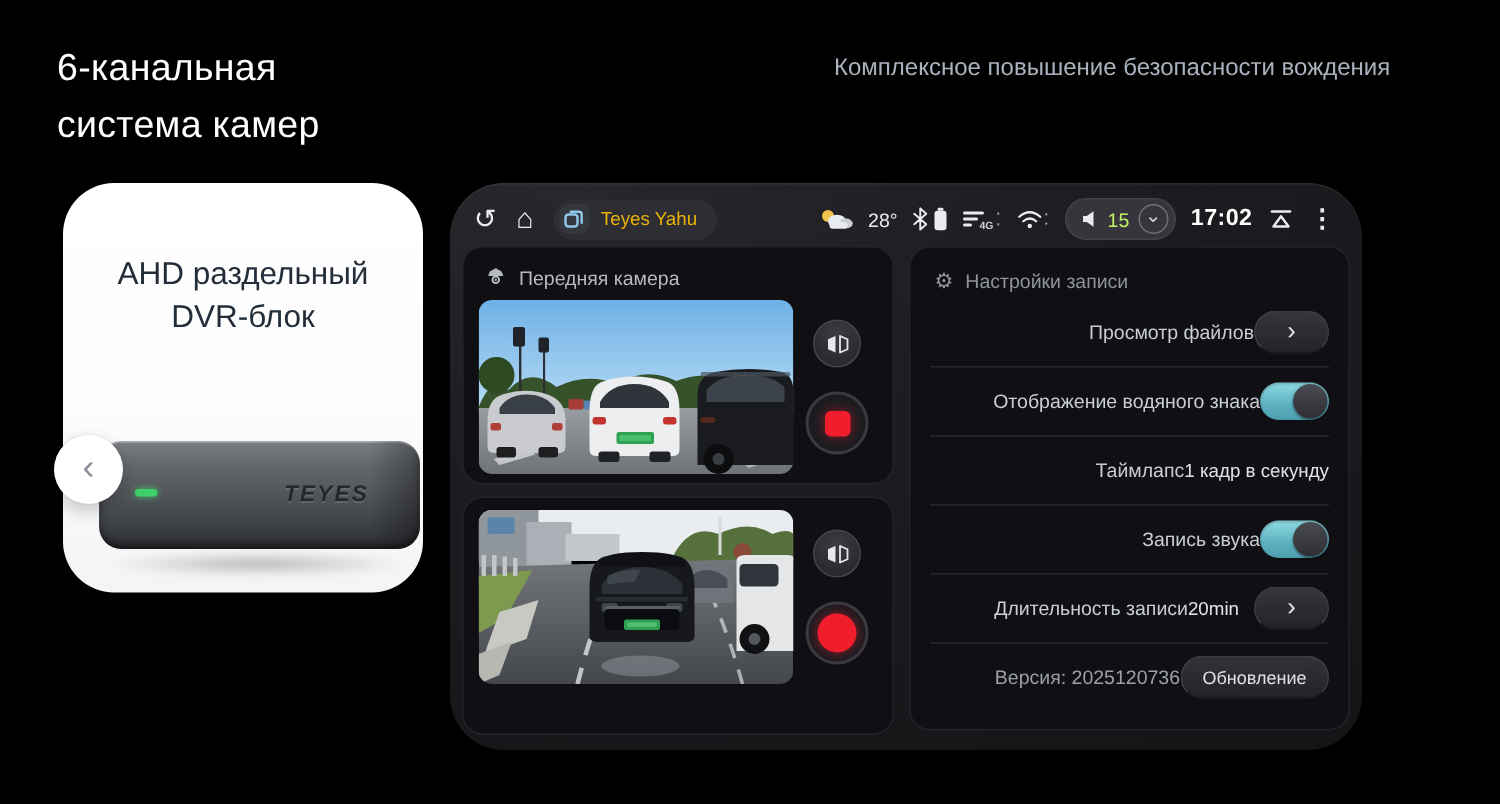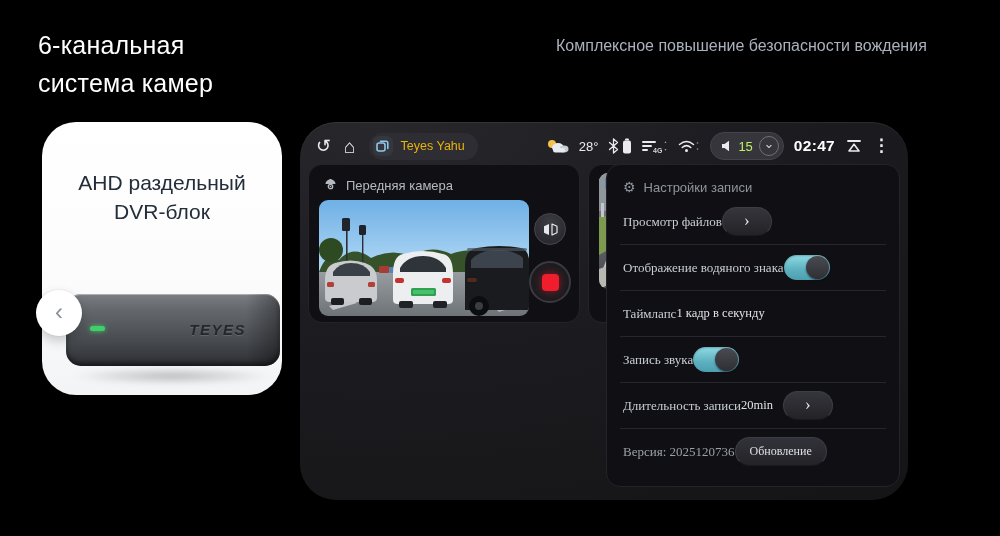--- a/index.html
+++ b/index.html
@@ -59,40 +59,40 @@
   .volume-pill { display:flex; align-items:center; gap:6px; height:28px; border-radius:14px;
     background:#35353b; border:1px solid #43434a; padding:0 4px 0 10px; cursor:pointer; }
   .vol-num { font-size:13px; color:#bef264; }
   .vol-circle { width:20px; height:20px; border-radius:50%; border:1.5px solid #70707a;
     display:flex; align-items:center; justify-content:center; color:#cfd2d8; font-size:13px; line-height:1; }
   .vol-circle span { margin-top:-6px; }
   .clock { font-size:15.5px; font-weight:bold; color:#fff; letter-spacing:.3px; }
   .kebab { color:#e9ebee; font-size:17px; font-weight:bold; line-height:.9; cursor:pointer; }
 
   .unit-body { display:flex; gap:10px; padding:2px 8px 0 8px; }
-  .cameras-col { width:288px; display:flex; gap:8px; }
+  .cameras-col { width:288px; display:flex; flex-direction:column; gap:8px; }
   .camera-panel { height:159px; background:#101014; border:1px solid #232329; border-radius:14px; padding:8px 8px 8px 10px; }
   .camera-header { display:flex; align-items:center; gap:8px; height:20px; margin:2px 0 5px 4px; color:#b5bac2; font-size:13px; }
   .camera-body { display:flex; align-items:center; }
   .camera-feed { width:210px; height:116px; border-radius:9px; overflow:hidden; background:#000; cursor:pointer; flex:none; }
   .camera-feed svg { display:block; width:100%; height:100%; }
   .camera-controls { flex:1; display:flex; flex-direction:column; align-items:center; justify-content:center; gap:16px; }
   .flip-btn { width:32px; height:32px; border-radius:50%; cursor:pointer;
     background:radial-gradient(circle at 50% 30%, #3c3c43 0%, #2a2a30 70%);
     border:1px solid #46464e; display:flex; align-items:center; justify-content:center; }
   .rec-btn { width:42px; height:42px; border-radius:50%; cursor:pointer;
     background:#1c1c20; border:2px solid #3a3a41; display:flex; align-items:center; justify-content:center; }
   .rec-square { width:17px; height:17px; border-radius:4px; background:#f01e2c; box-shadow:0 0 8px rgba(240,30,44,.55); }
   .rec-circle { width:26px; height:26px; border-radius:50%; background:#f01e2c; box-shadow:0 0 8px rgba(240,30,44,.55); }
 
   
   .settings-panel { flex:1; height:323px; background:#101014; border:1px solid #232329; border-radius:14px; padding:4px 0 0 0; }
   .settings-header { display:flex; align-items:center; gap:8px; padding:10px 16px 4px 16px; color:#8f949c; font-size:13px; }
   .gear-glyph { font-size:14px; color:#8f949c; }
-  .settings-row { height:45px; display:flex; align-items:center; justify-content:flex-start; padding:0 13px 0 16px; cursor:pointer;font-family:Liberation Serif, serif; }
+  .settings-row { height:45px; display:flex; align-items:center; justify-content:flex-end; padding:0 13px 0 16px; cursor:pointer; }
   .row-label { font-size:13px; color:#c9cdd4; }
   .row-label.dim { color:#9aa0a8; }
   .row-right { display:flex; align-items:center; gap:10px; }
   .row-value { font-size:12.5px; color:#dfe2e7; }
   .divider { height:1px; background:#26262c; margin:0 13px; }
   .chev-pill { width:50px; height:29px; border-radius:15px; display:flex; align-items:center; justify-content:center;
     background:linear-gradient(180deg,#35353c 0%,#232327 100%); border:1px solid #3d3d45; border-bottom-color:#1b1b1f;
     color:#e6e8ec; font-size:17px; line-height:1; cursor:pointer; }
   .chev-pill span { margin-top:-3px; }
   .toggle { width:46px; height:25px; border-radius:13px; position:relative; cursor:pointer;
@@ -179,21 +179,21 @@
       </svg>
       <div class="volume-pill">
         <svg width="11" height="12" viewBox="0 0 11 12">
           <path d="M1 4 H3.5 L8 0.8 V11.2 L3.5 8 H1 Z" fill="#e9ebee"></path>
         </svg>
         <span class="vol-num">15</span>
         <div class="vol-circle">
           <span>⌄</span>
         </div>
       </div>
-      <span class="clock">02:47</span>
+      <span class="clock">17:02</span>
       <svg width="18" height="16" viewBox="0 0 18 16">
         <path d="M3 3 H15" stroke="#e9ebee" stroke-width="1.8" stroke-linecap="round"></path>
         <path d="M9 6.2 L14 13 H4 Z" fill="none" stroke="#e9ebee" stroke-width="1.6" stroke-linejoin="round"></path>
       </svg>
       <span class="kebab">⋮</span>
     </div>
   </div>
 
   <div class="unit-body">
 

